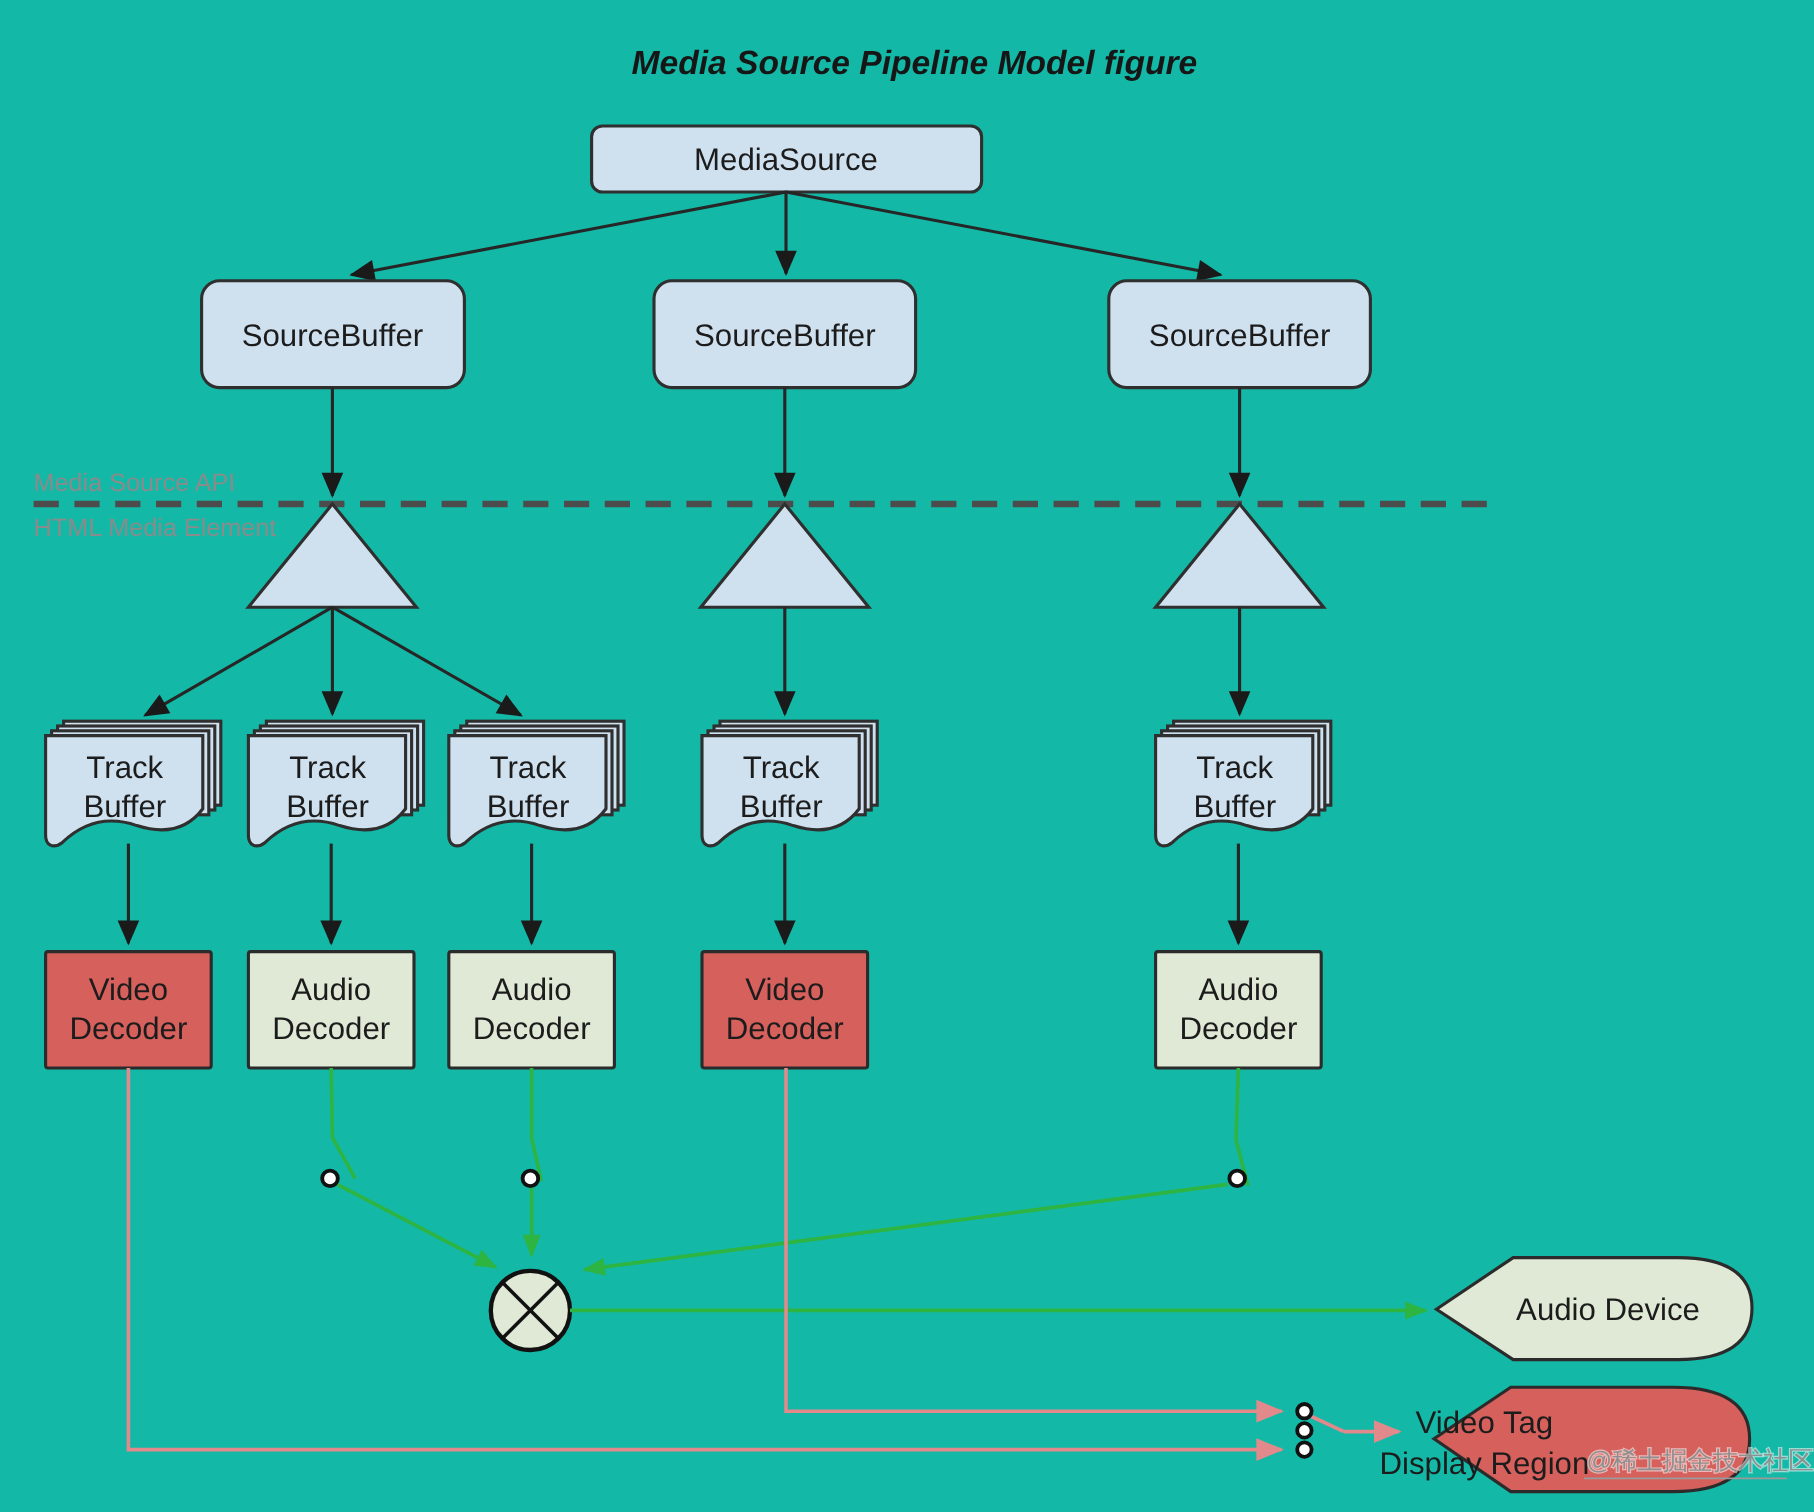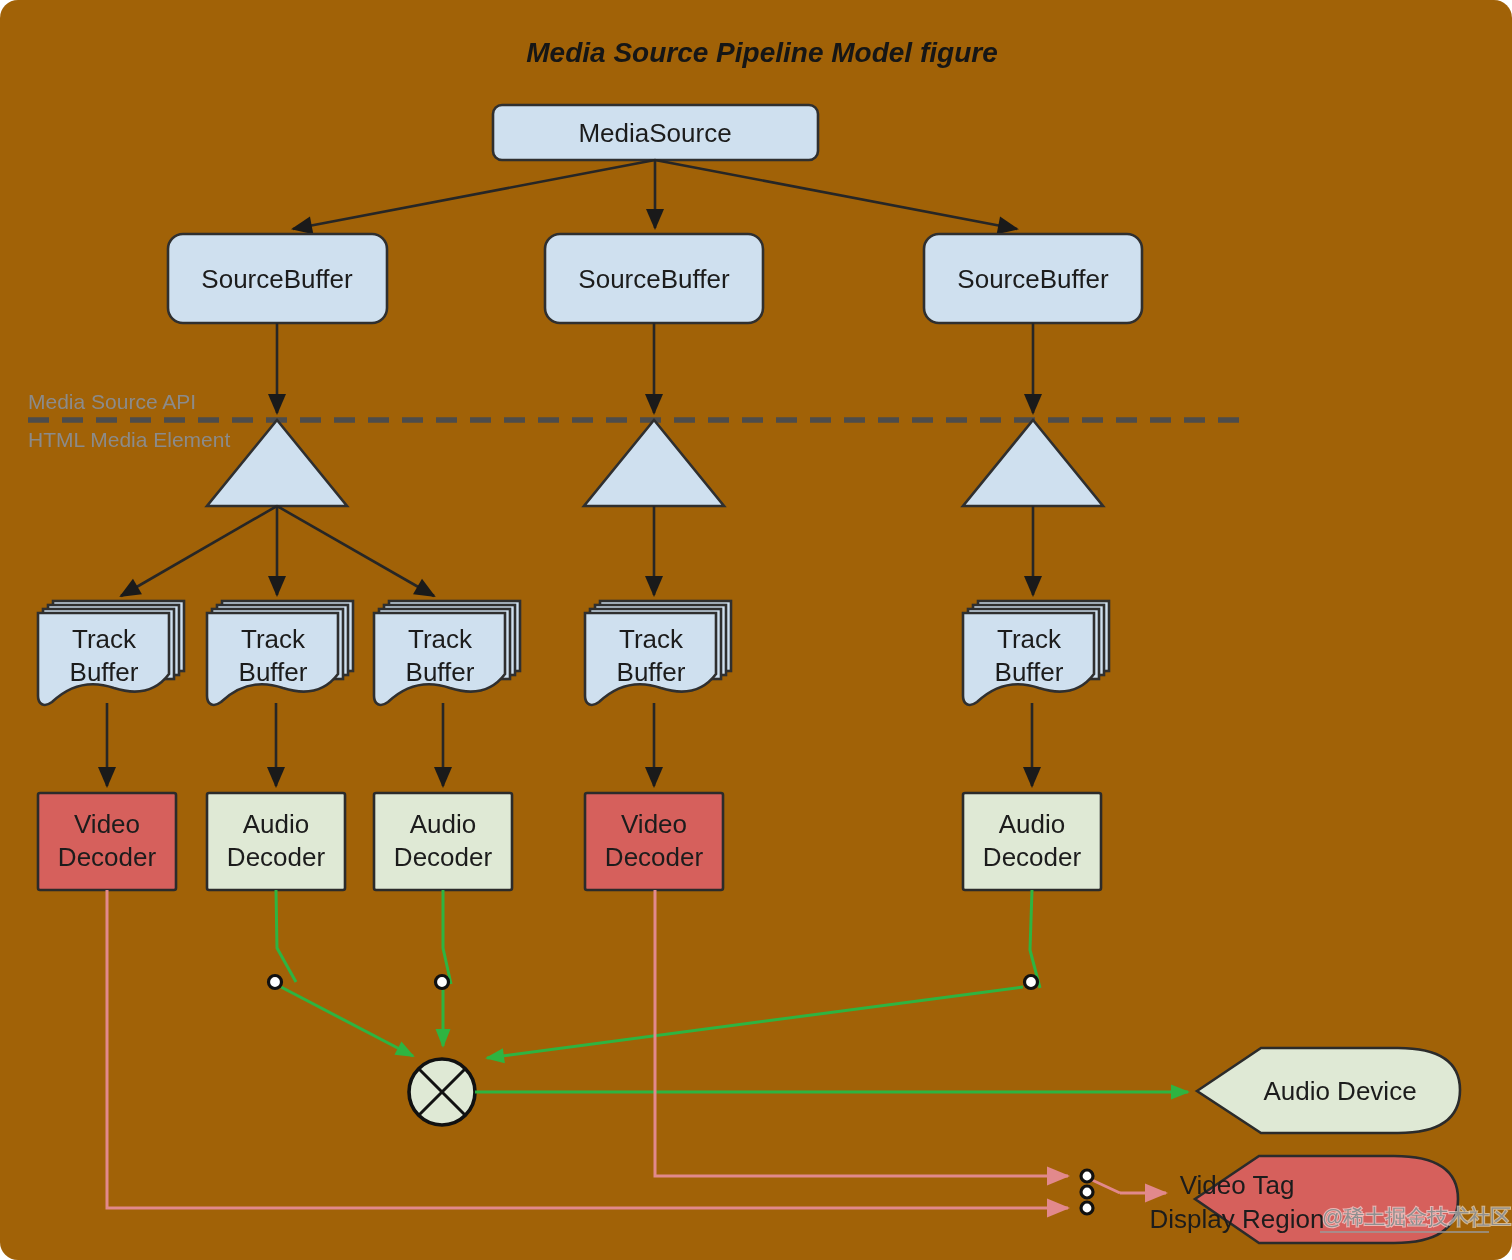--- a/index.html
+++ b/index.html
@@ -1,17 +1,17 @@
 <!DOCTYPE html>
 <html style="--node_blue: #cfe0ef; --decoder_red: #d6605c; --decoder_green: #dfe9d5; --line_black: #262626; --line_green: #2eb441; --line_red: #e2898c; --label_gray: #8b8b8b; --text_dark: #1c1c1c;"><head>
 <meta charset="utf-8">
 <style>
   html,body{margin:0;padding:0;background:#fff;}
-  .canvas{position:relative;width:1512px;height:1260px;background:#a16207;
-          font-family:"Liberation Sans",sans-serif;overflow:hidden;border-radius:18px;}
+  .canvas{position:relative;width:1512px;height:1260px;background:#14b8a6;
+          font-family:"Liberation Sans",sans-serif;overflow:hidden;}
   svg{display:block}
   svg text{font-family:"Liberation Sans",sans-serif;}
   .blue{fill:var(--node_blue);stroke:#2f2f2f;stroke-width:2.6;}
   .red-box{fill:var(--decoder_red);stroke:#2b2b2b;stroke-width:2.6;}
   .green-box{fill:var(--decoder_green);stroke:#2b2b2b;stroke-width:2.6;}
   .ln{stroke:var(--line_black);stroke-width:2.6;fill:none;}
   .gln{stroke:var(--line_green);stroke-width:3;fill:none;}
   .rln{stroke:var(--line_red);stroke-width:3;fill:none;}
   .dash{stroke:#4c4c4c;stroke-width:5.5;stroke-dasharray:21 13;fill:none;}
   .node-t{font-size:26px;fill:var(--text_dark);text-anchor:middle;}

